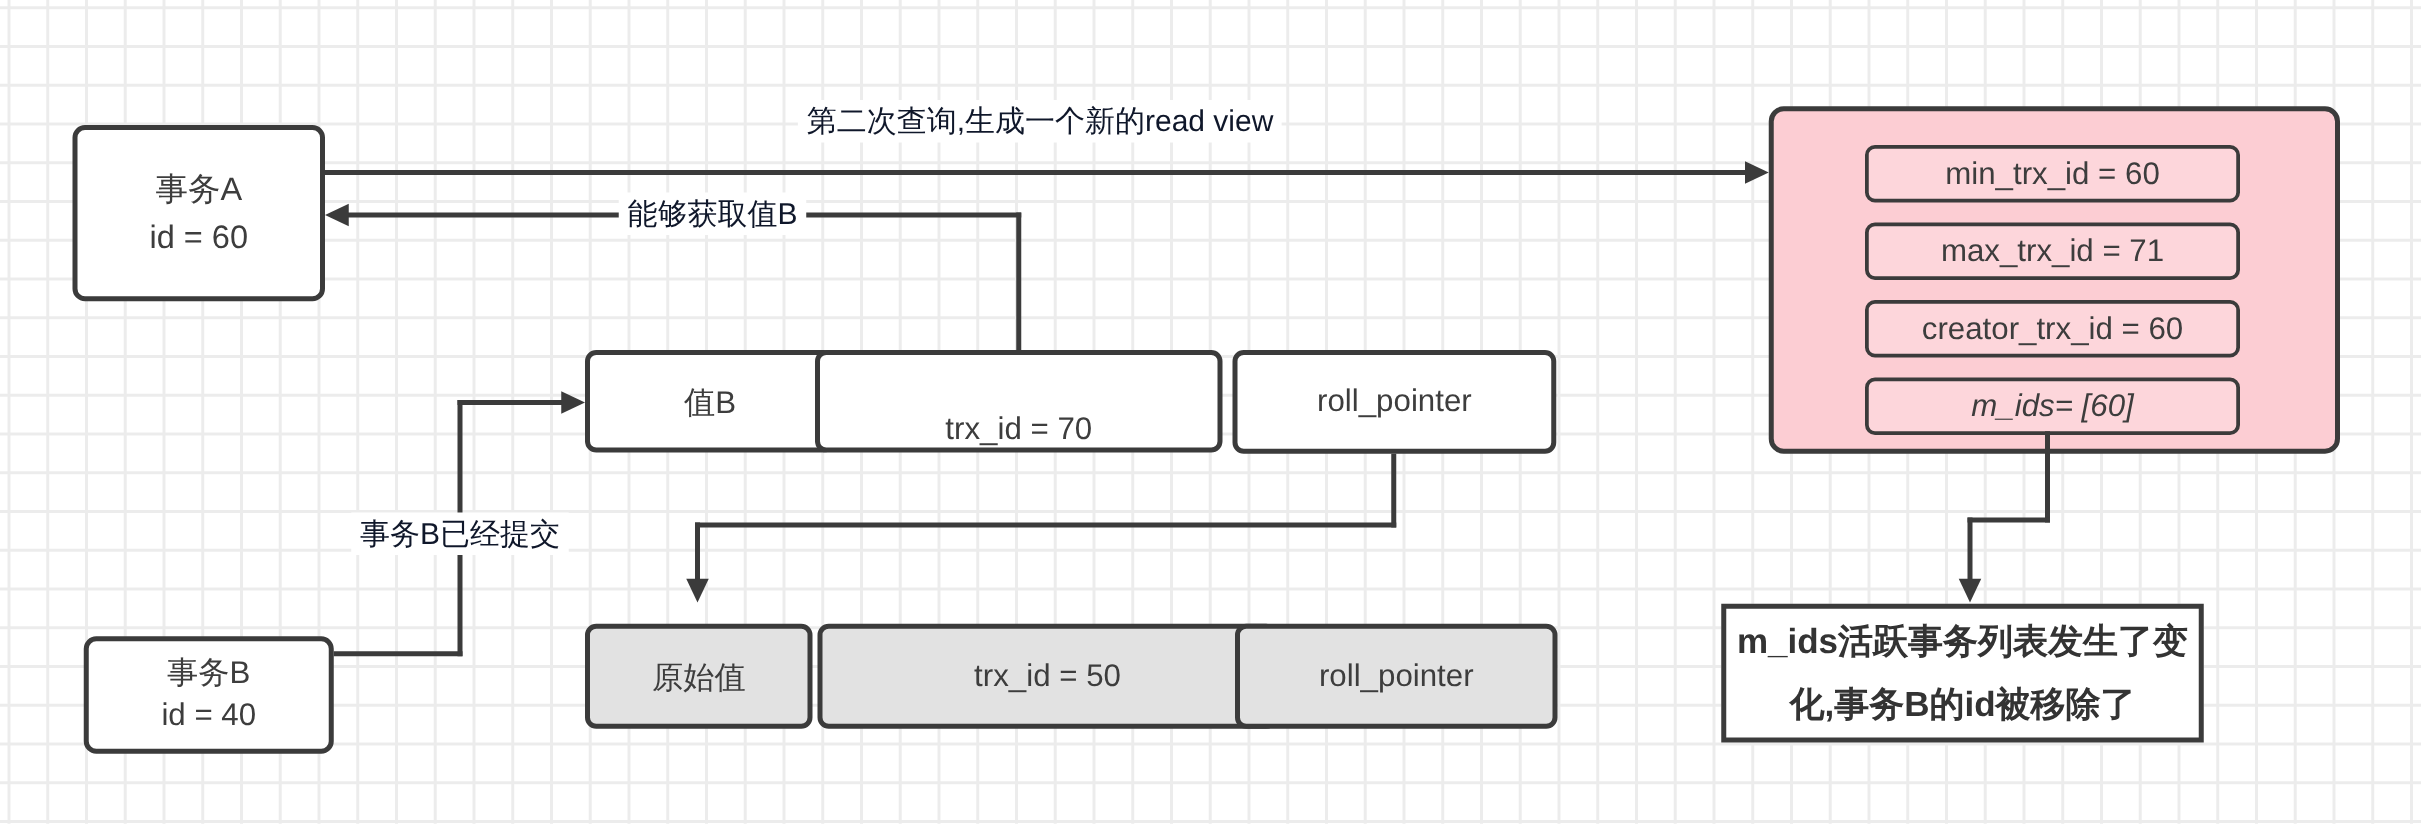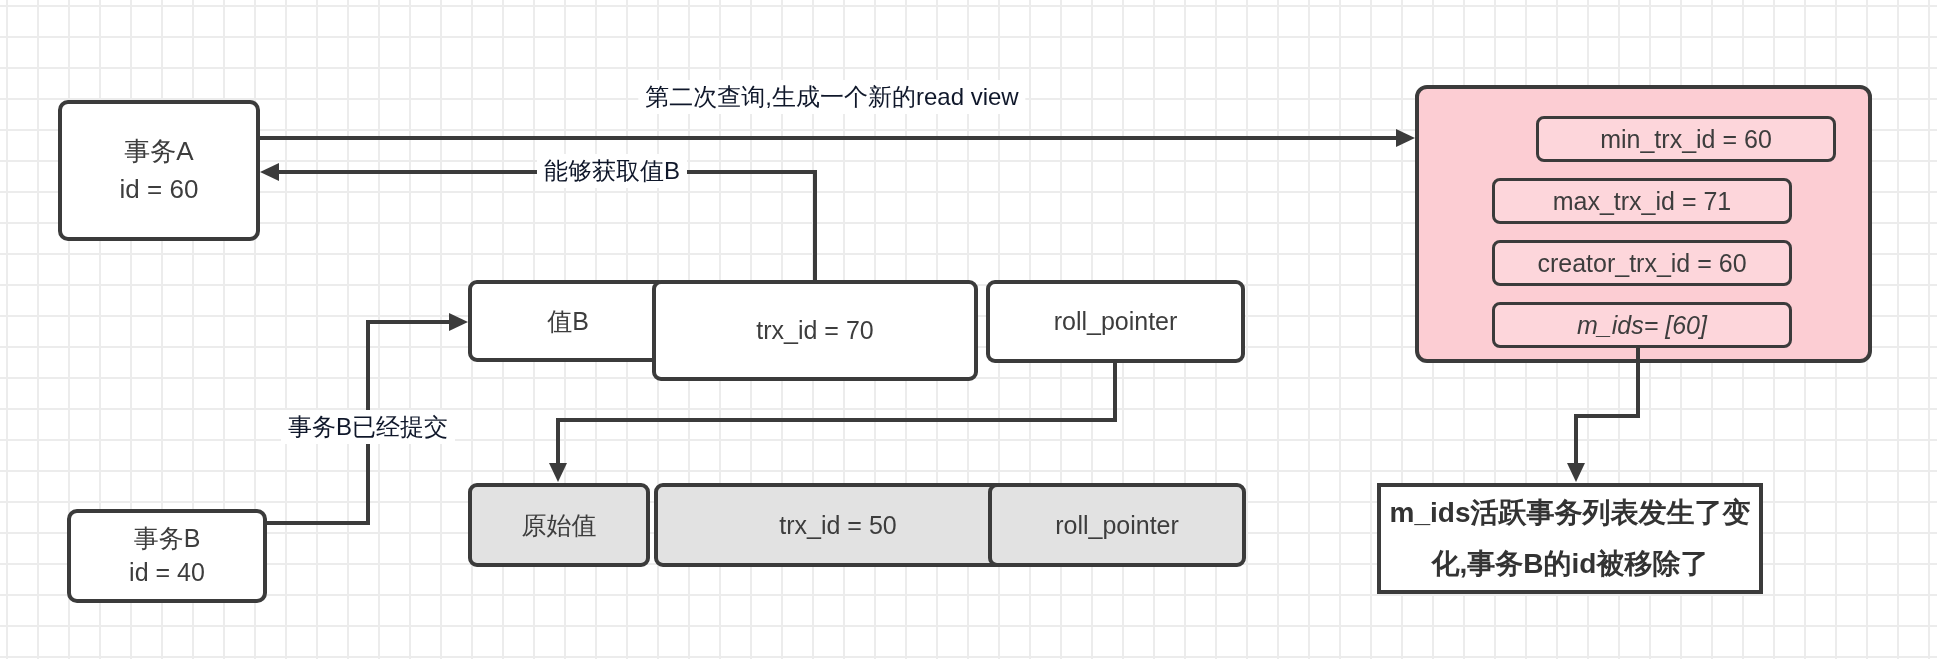--- a/index.html
+++ b/index.html
@@ -29,21 +29,21 @@
     background:#fff;display:flex;flex-direction:column;
     align-items:center;justify-content:center;
     font-size:26px;line-height:1.45;text-align:center;margin-top:33px;
   }
   .cell{
     position:absolute;box-sizing:border-box;
     border:4px solid var(--stroke);border-radius:9px;
     background:#fff;display:flex;align-items:center;justify-content:center;
     font-size:25px;text-align:center;
   }
-  .cell.gray{background:var(--gray-fill);}
+  .cell.gray{background:var(--gray-fill);margin-top:16px;}
   .readview{
     position:absolute;box-sizing:border-box;
     border:4px solid var(--stroke);border-radius:12px;
     background:var(--pink);
   }
   .rv-field{
     position:absolute;box-sizing:border-box;left:73px;width:300px;height:46px;
     border:3px solid var(--stroke);border-radius:8px;
     background:var(--pink-inner);display:flex;align-items:center;justify-content:center;
     font-size:25px;
@@ -75,39 +75,39 @@
   </div>
 
   <div class="node" style="left:67px;top:476px;width:200px;height:94px;font-size:25px;line-height:1.35;">
     <span>事务B</span>
     <span>id = 40</span>
   </div>
 
   <div class="cell" style="left:468px;top:280px;width:200px;height:82px;">
     <span>值B</span>
   </div>
-  <div class="cell" style="left:652px;top:280px;width:326px;height:101px;">
+  <div class="cell" style="left:652px;top:280px;width:326px;height:82px;align-items:flex-end;">
     <span>trx_id = 70</span>
   </div>
   <div class="cell" style="left:986px;top:280px;width:259px;height:83px;">
     <span>roll_pointer</span>
   </div>
 
   <div class="cell gray" style="left:468px;top:483px;width:182px;height:84px;">
     <span>原始值</span>
   </div>
   <div class="cell gray" style="left:654px;top:483px;width:368px;height:84px;">
     <span>trx_id = 50</span>
   </div>
   <div class="cell gray" style="left:988px;top:483px;width:258px;height:84px;">
     <span>roll_pointer</span>
   </div>
 
   <div class="readview" style="left:1415px;top:85px;width:457px;height:278px;">
-    <div class="rv-field" style="top:27px;margin-left:44px;">
+    <div class="rv-field" style="top:27px;">
       <span>min_trx_id = 60</span>
     </div>
     <div class="rv-field" style="top:89px;">
       <span>max_trx_id = 71</span>
     </div>
     <div class="rv-field" style="top:151px;">
       <span>creator_trx_id = 60</span>
     </div>
     <div class="rv-field" style="top:213px;font-style:italic;">
       <span>m_ids= [60]</span>
@@ -119,21 +119,21 @@
     <span>化,事务B的id被移除了</span>
   </div>
 
   <div class="seg" style="left:260px;top:136px;width:1139px;height:4px;"></div>
   <div class="ah right" style="left:1396px;top:129px;"></div>
   <div class="lbl" style="left:832px;top:97px;">第二次查询,生成一个新的read view</div>
 
   <div class="seg" style="left:278px;top:170px;width:539px;height:4px;"></div>
   <div class="seg" style="left:813px;top:170px;width:4px;height:110px;"></div>
   <div class="ah left" style="left:260px;top:163px;"></div>
-  <div class="lbl" style="left:570px;top:171px;margin-left:42px;">能够获取值B</div>
+  <div class="lbl" style="left:570px;top:171px;">能够获取值B</div>
 
   <div class="seg" style="left:267px;top:521px;width:103px;height:4px;"></div>
   <div class="seg" style="left:366px;top:320px;width:4px;height:205px;"></div>
   <div class="seg" style="left:366px;top:320px;width:84px;height:4px;"></div>
   <div class="ah right" style="left:449px;top:313px;"></div>
   <div class="lbl" style="left:368px;top:427px;">事务B已经提交</div>
 
   <div class="seg" style="left:1113px;top:363px;width:4px;height:59px;"></div>
   <div class="seg" style="left:556px;top:418px;width:561px;height:4px;"></div>
   <div class="seg" style="left:556px;top:418px;width:4px;height:46px;"></div>

